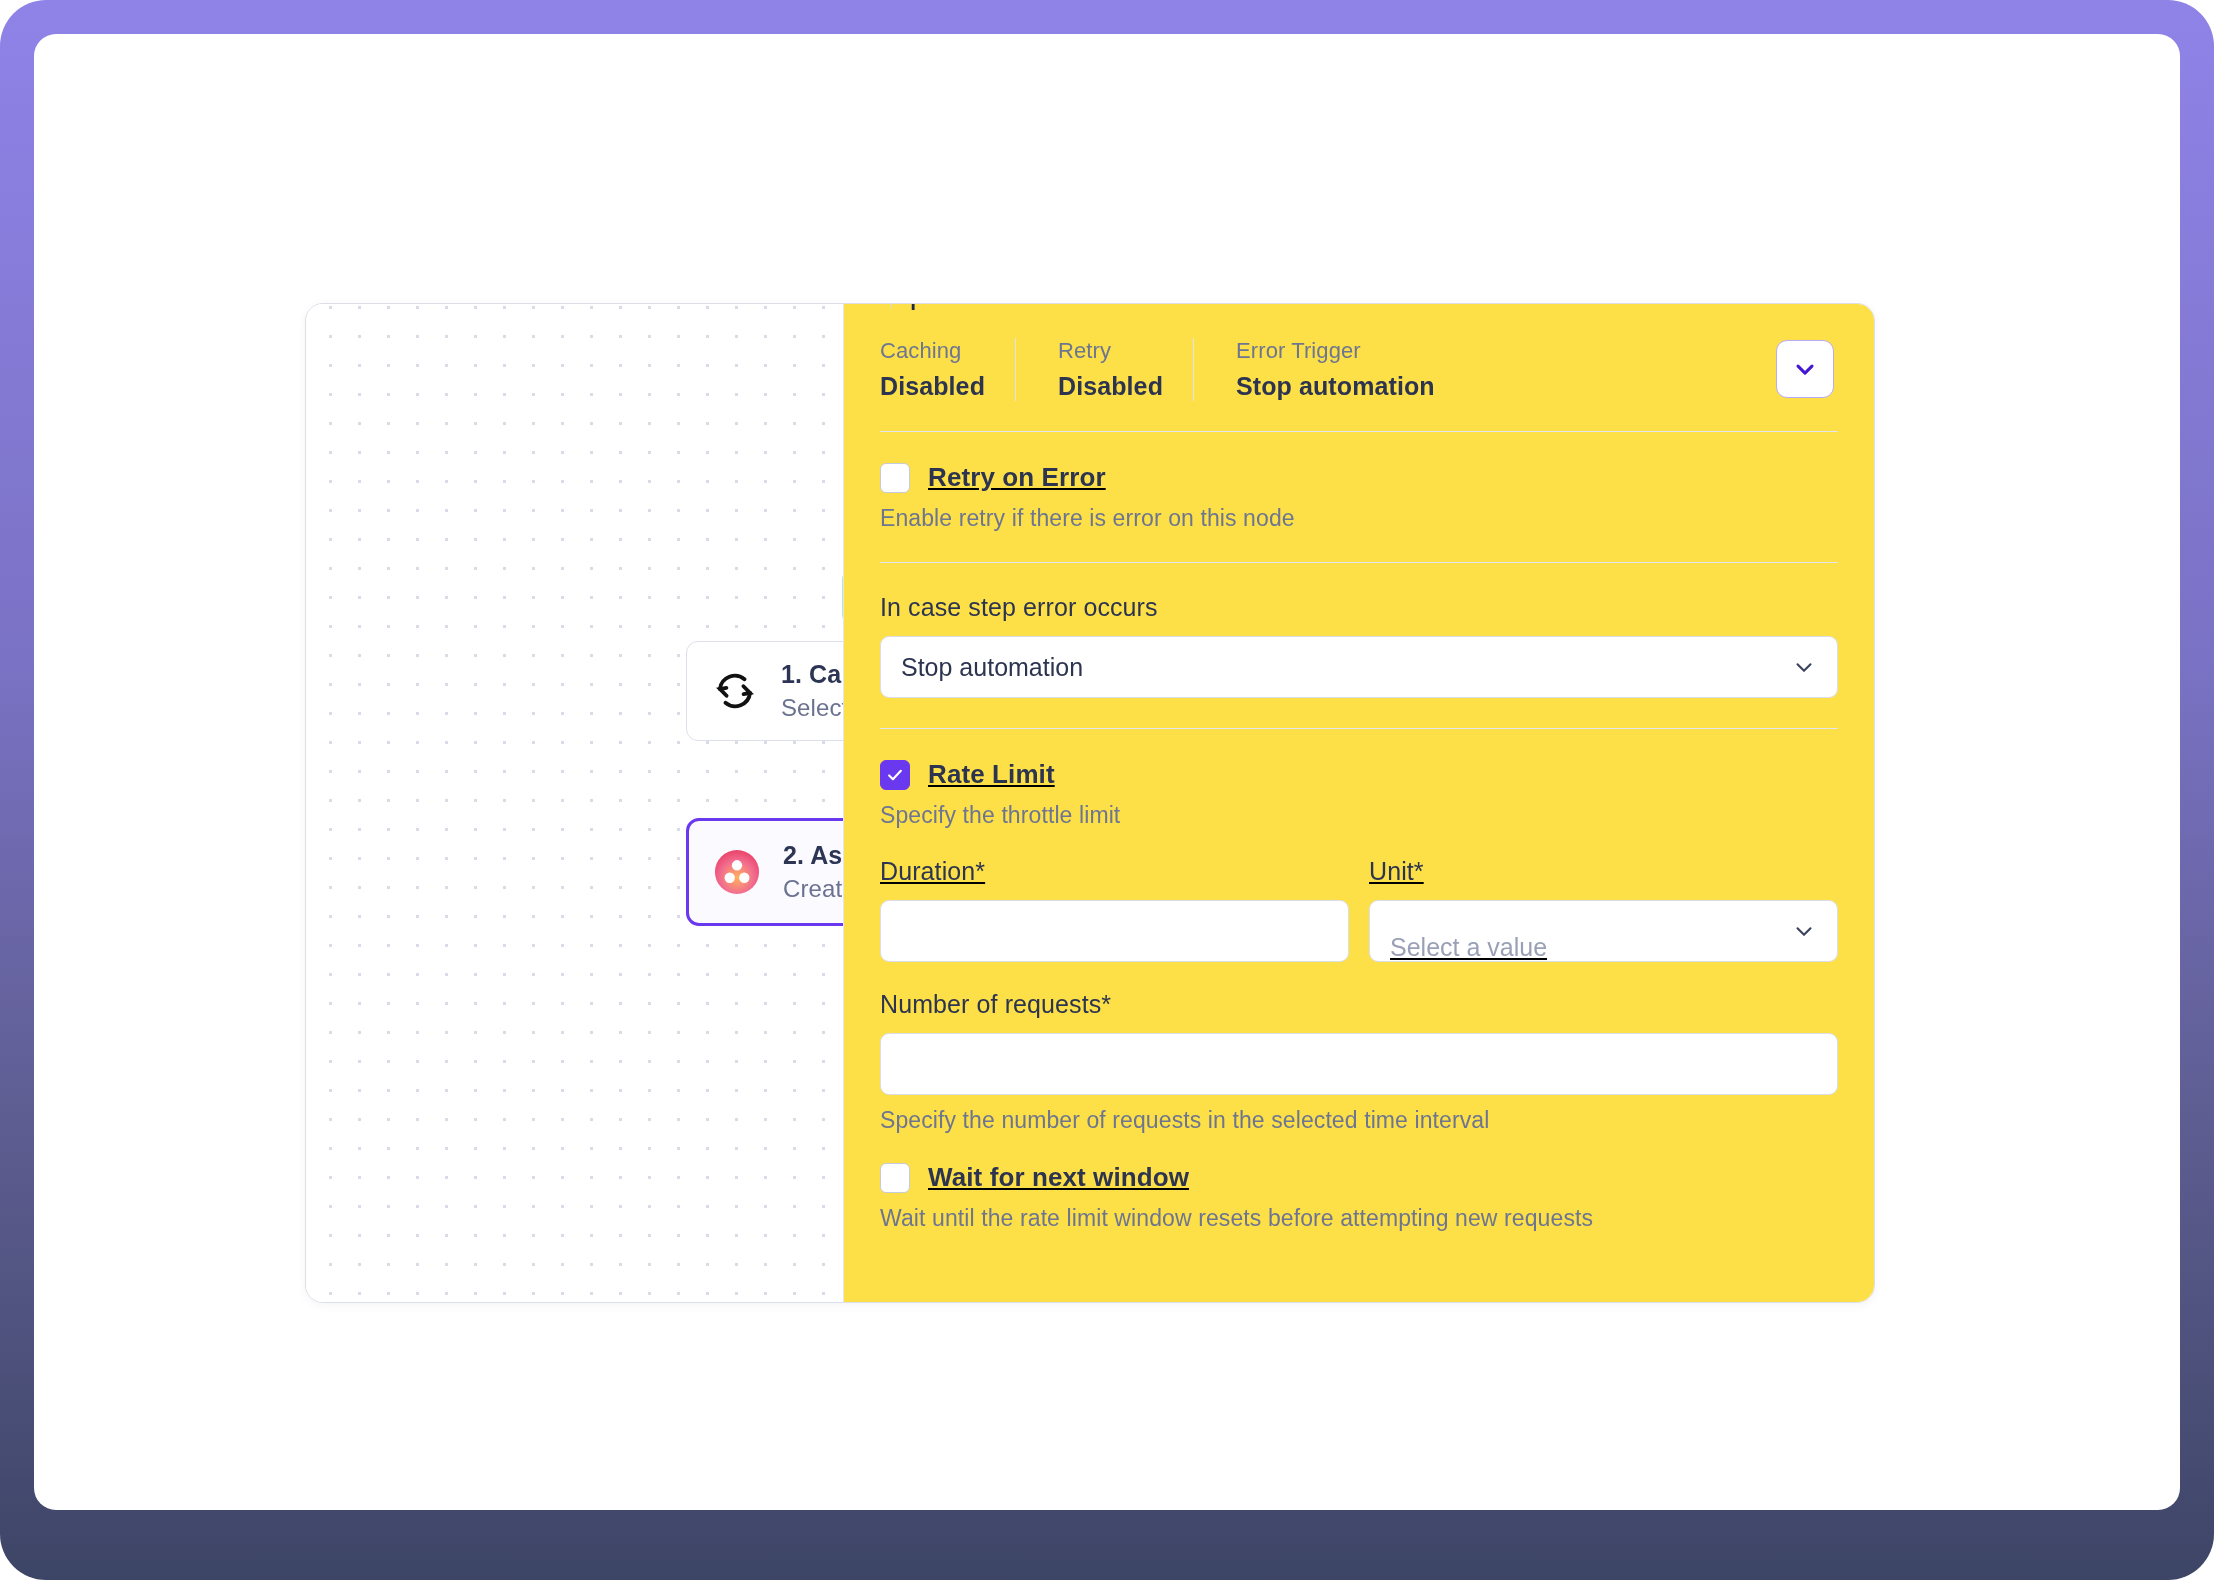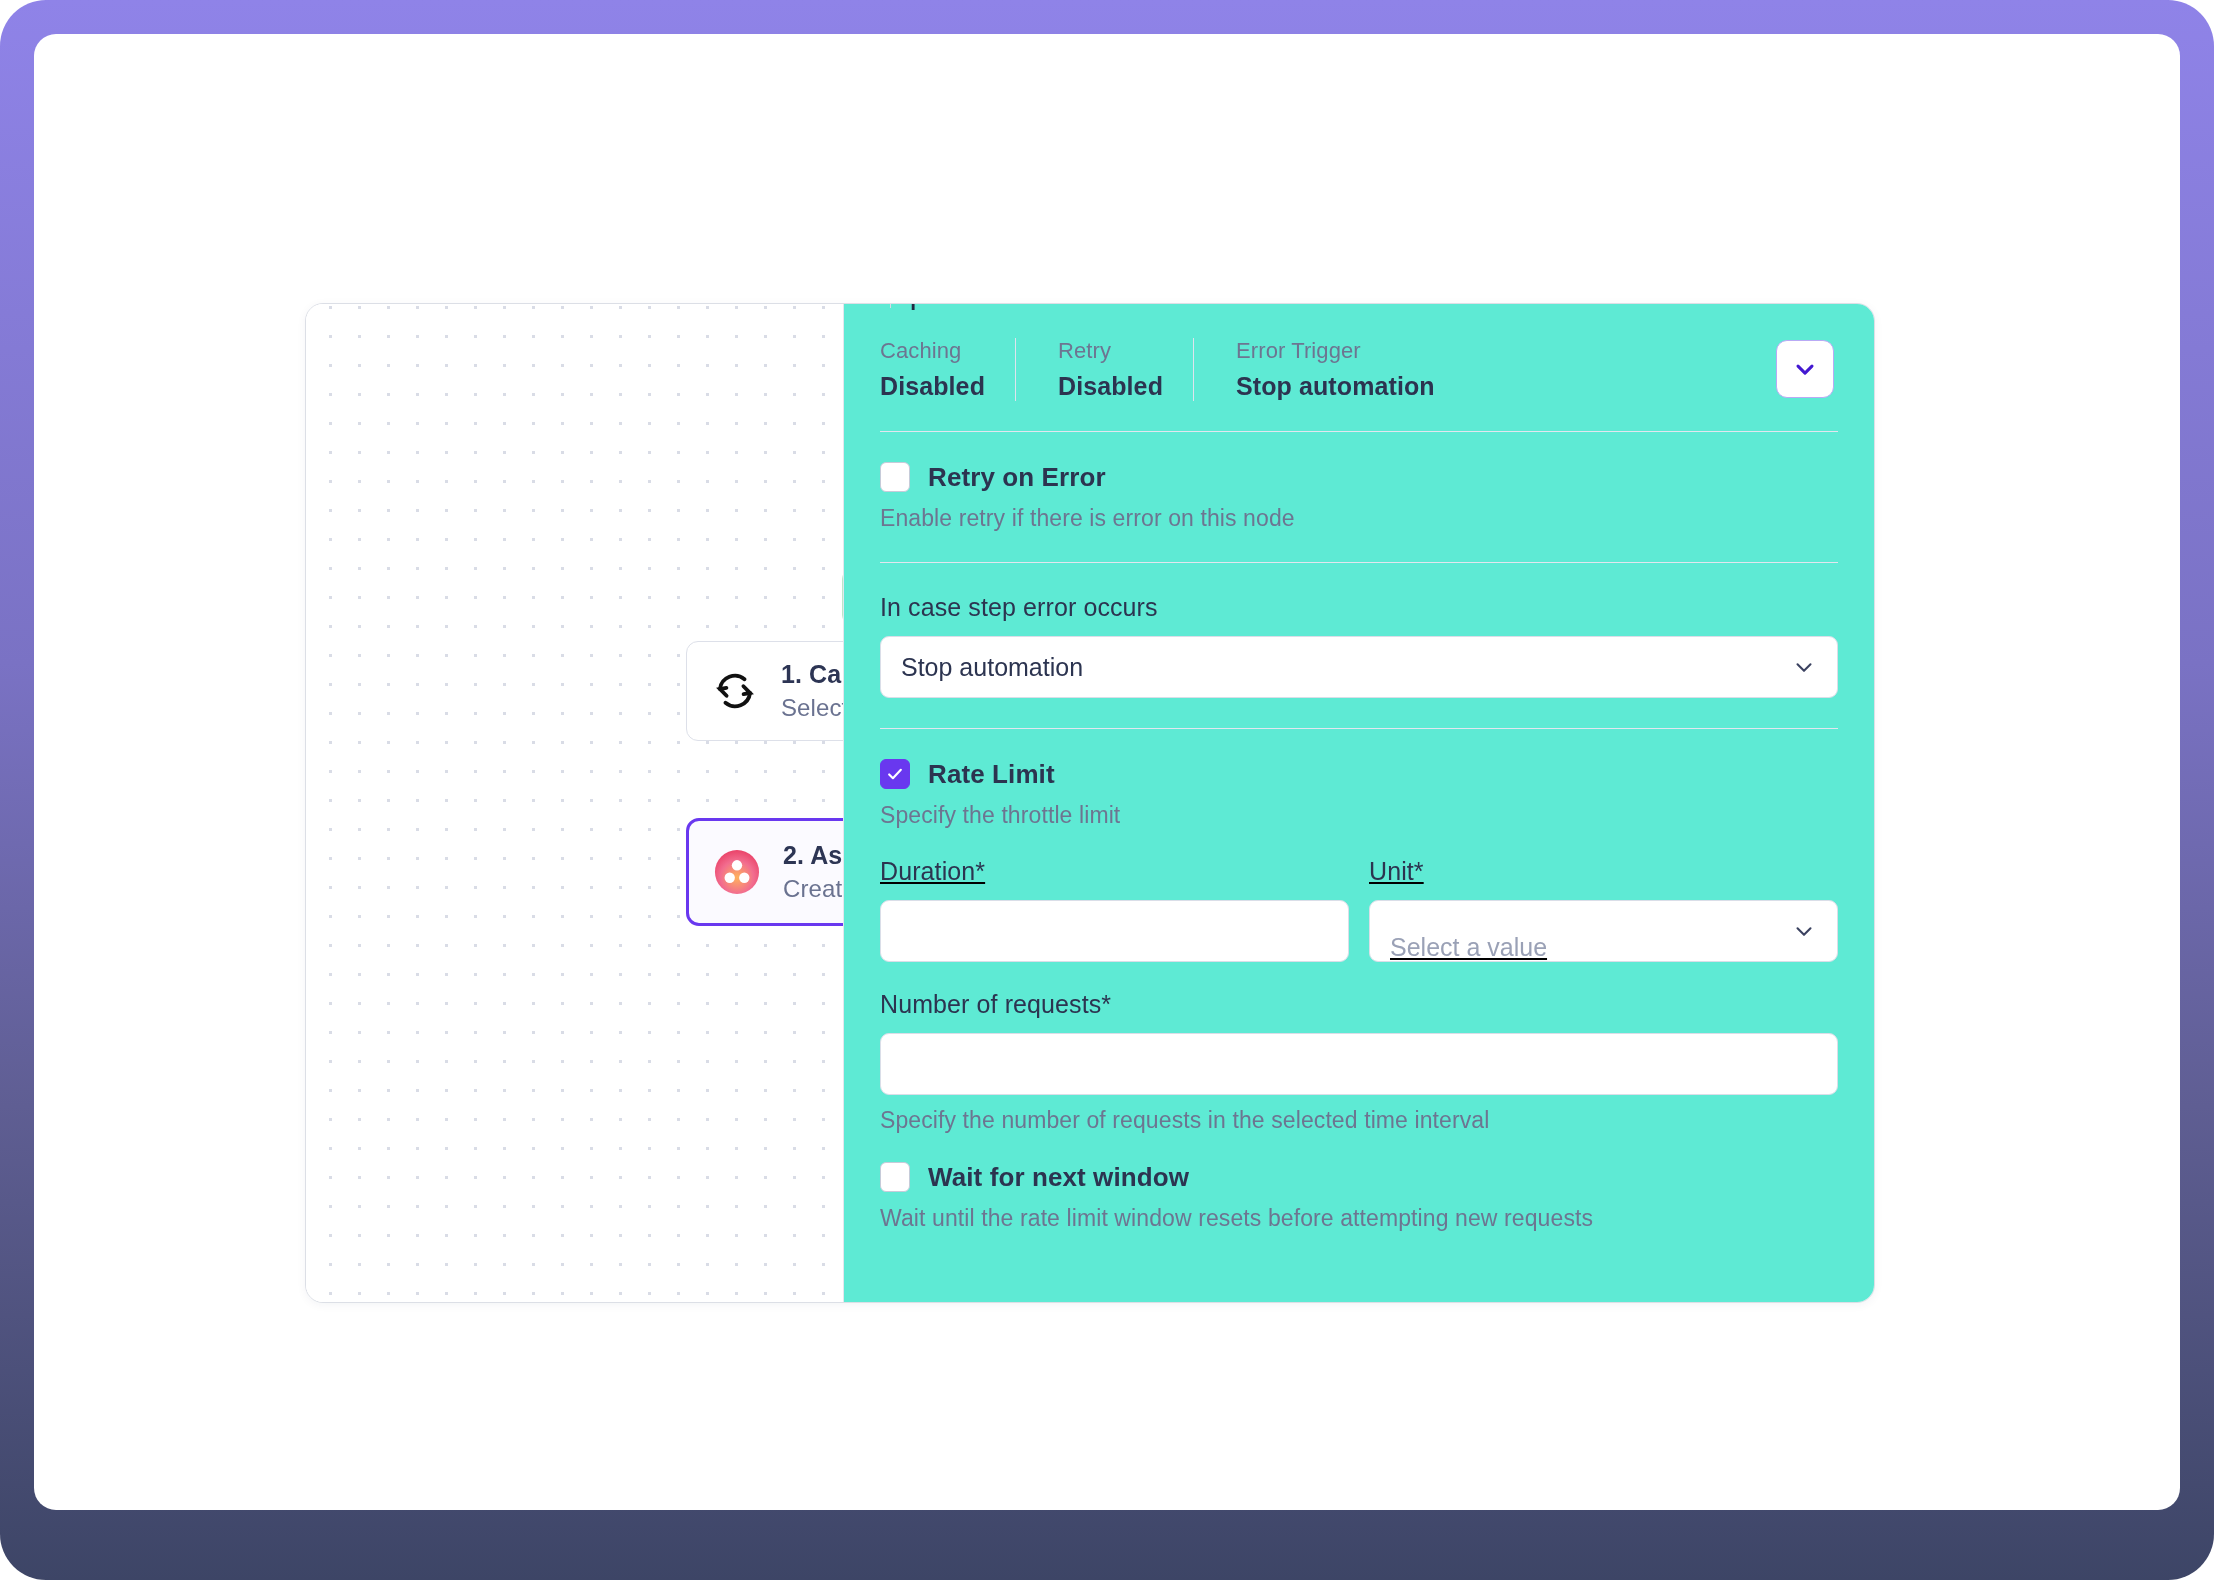--- a/index.html
+++ b/index.html
@@ -106,21 +106,21 @@
   }
   .node-sub {
     font-size: 24px;
     color: #6a7290;
     letter-spacing: .1px;
   }
 
   
   #config-panel {
     flex: 1 1 auto;
-    background: #5eead4;
+    background: #fde047;
     border-left: 1px solid #e3e6ee;
     position: relative;
     overflow: hidden;
   }
   .panel-scroll {
     position: absolute;
     left: 0; right: 0;
     top: -18px;
     padding: 0 32px;
   }
@@ -181,22 +181,23 @@
   .divider {
     height: 1px;
     background: #e3e6ef;
     margin: 0 4px;
   }
 
   .section { padding: 30px 4px 30px 4px; }
 
   .check-row {
     display: flex;
-    align-items: flex-start;
+    align-items: flex-end;
     gap: 18px;
+    text-decoration: underline;
   }
   .cbox {
     width: 30px; height: 30px;
     border: 1.5px solid #c6cbd9;
     border-radius: 6px;
     background: #ffffff;
     flex: 0 0 auto;
   }
   .cbox.checked {
     background: #6938ef;

